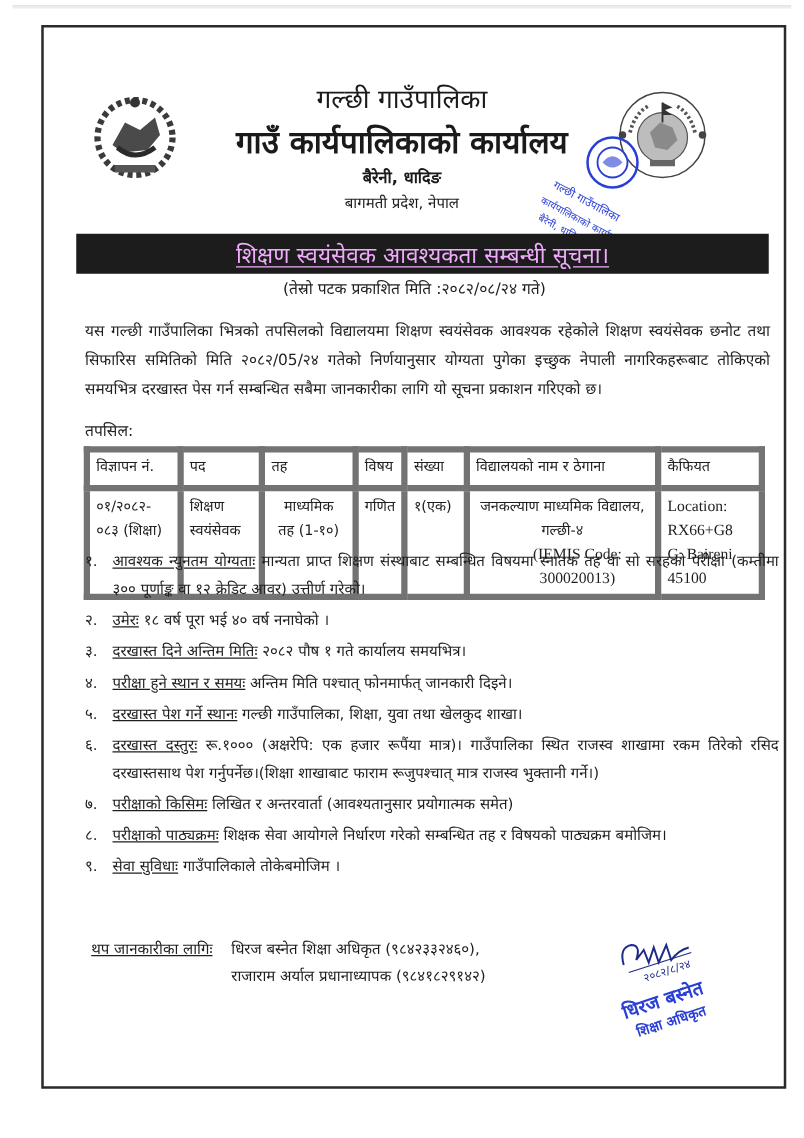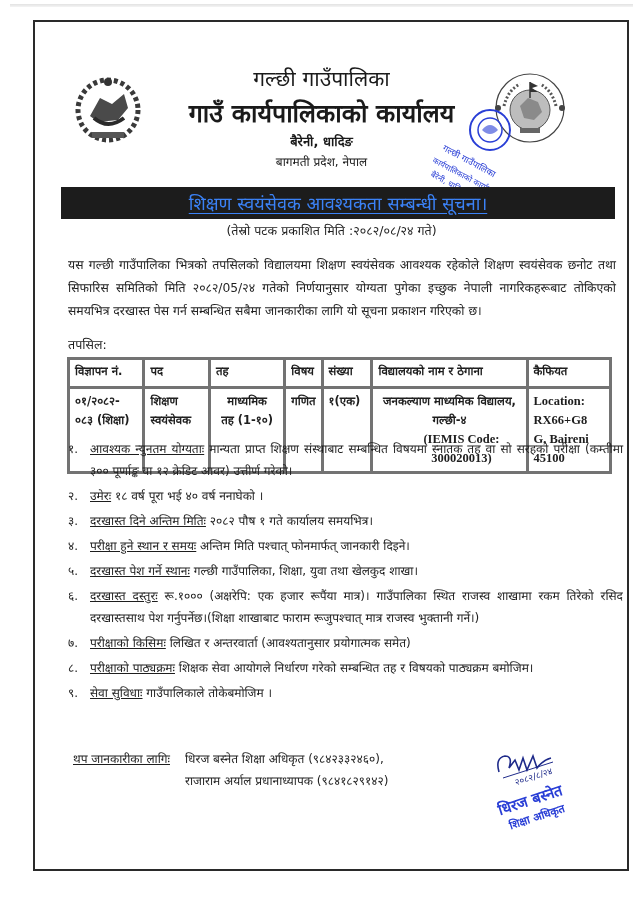--- a/index.html
+++ b/index.html
@@ -16,34 +16,34 @@
   .logo-right { left: 490px; top: 68px; }
   .hdr-line { position: absolute; left: 0; width: 643px; text-align: center; color: #1a1a1a; }
   .hdr-1 { top: 64px; font-size: 21px; }
   .hdr-2 { top: 95px; font-size: 25px; font-weight: bold; }
   .hdr-3 { top: 132px; font-size: 13px; font-weight: bold; }
   .hdr-4 { top: 153px; font-size: 12px; }
   .stamp { position: absolute; left: 420px; top: 108px; width: 100px; height: 90px; }
   
   .banner { position: absolute; left: 61px; top: 187px; width: 554px; height: 32px;
             background: #1c1c1c; display: flex; align-items: center; justify-content: center; }
-  .banner span { color: #3b82f6; font-size: 18px; text-decoration: underline;
+  .banner span { color: #f0abfc; font-size: 18px; text-decoration: underline;
                  text-underline-offset: 3px; }
   .published { position: absolute; left: 0; width: 643px; top: 222px; text-align: center;
                font-size: 12.5px; padding-left: 10px; }
   
   .para { position: absolute; left: 68px; top: 254px; width: 548px; font-size: 12.3px;
           line-height: 23px; text-align: justify; }
   .tapasil { position: absolute; left: 68px; top: 336px; font-size: 12.5px;
              }
   
   table.vac { position: absolute; left: 67px; top: 357px; width: 545px;
               border-collapse: collapse; font-size: 11.5px; }
-  table.vac th, table.vac td { border: 3px solid #737373; padding: 3px 5px; vertical-align: top;
-                               font-weight: bold; text-align: left; }
+  table.vac th, table.vac td { border: 5px solid #737373; padding: 3px 5px; vertical-align: top;
+                               font-weight: normal; text-align: left; }
   table.vac th { height: 20px; }
   table.vac td { height: 62px; line-height: 19px; }
   td.center { text-align: center !important; }
   td.en { font-family: "Liberation Serif", serif; font-size: 12.5px; }
   .en-inline { font-family: "Liberation Serif", serif; font-size: 12.5px; margin-left: 24px; }
   
   .items { position: absolute; left: 68px; top: 438px; width: 555px; font-size: 12px; }
   .item { display: flex; line-height: 22px; margin-bottom: 3px; }
   .item .num { width: 22px; flex: none; }
   .item .txt { flex: 1; text-align: justify; }

